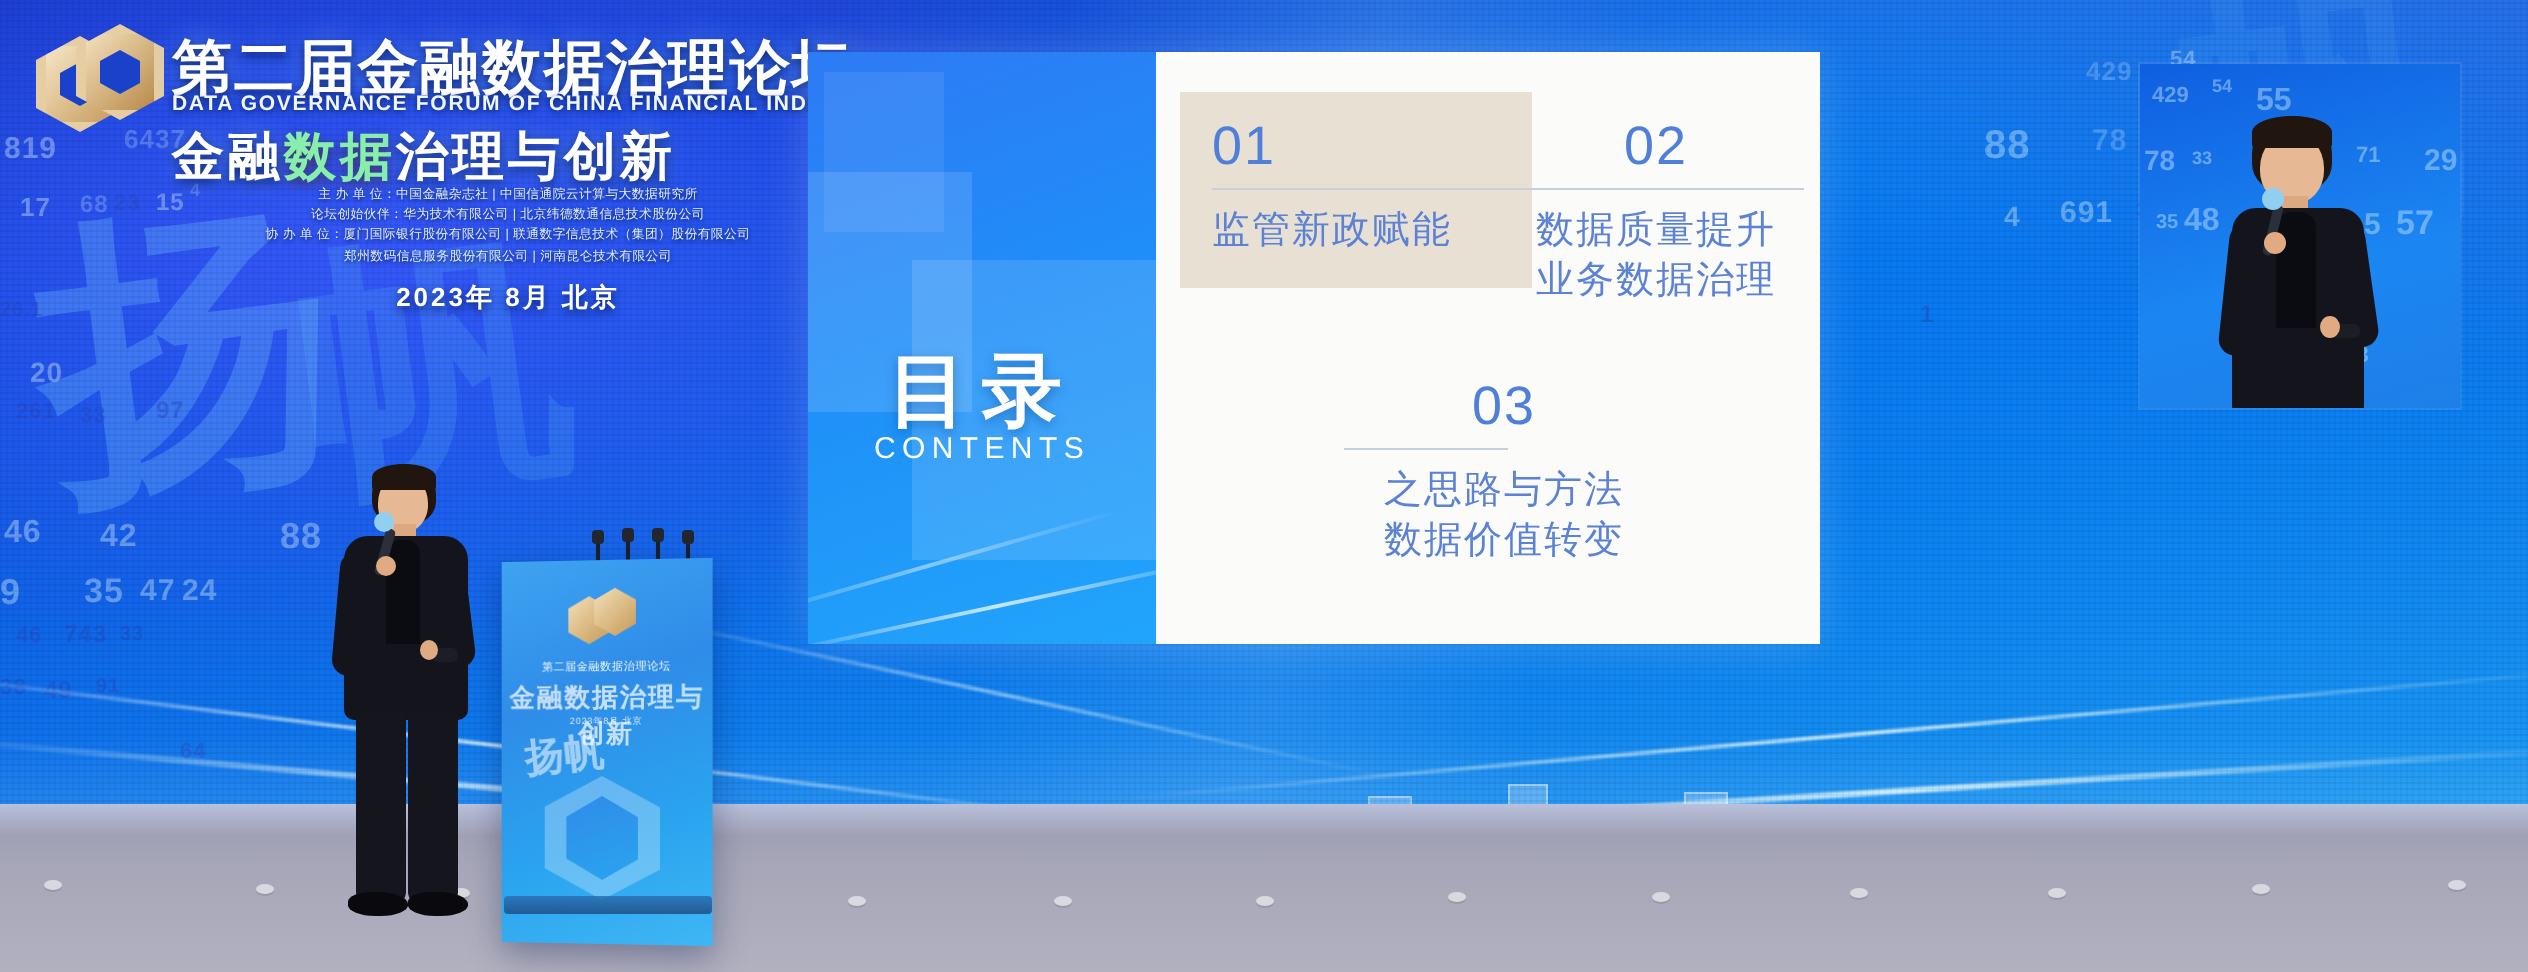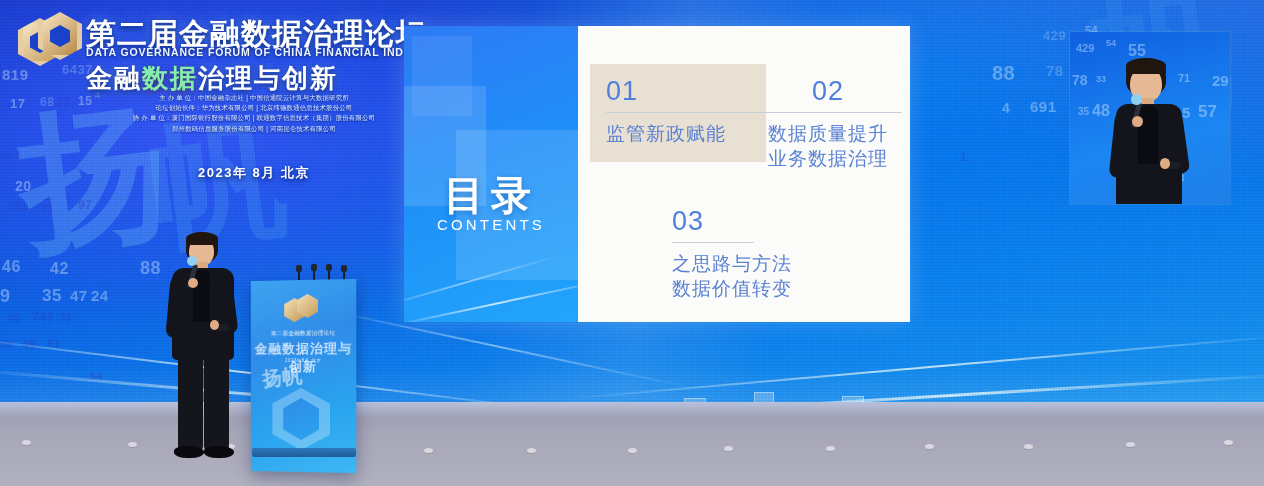--- a/index.html
+++ b/index.html
@@ -111,21 +111,20 @@
 
   .kv-orgs{position:absolute;left:96px;top:93px;width:316px;text-align:center;}
   .org-line{
     font-size:6.4px;line-height:10.2px;color:#dfeeff;white-space:nowrap;
     letter-spacing:.2px;text-shadow:0 1px 2px rgba(0,25,90,.9);
   }
   .kv-date{
     position:absolute;left:96px;top:140px;width:316px;text-align:center;
     font-size:13px;font-weight:700;color:#ffffff;letter-spacing:1.5px;
     text-shadow:0 2px 5px rgba(0,25,90,.85);
-    margin-top:24px;
   }
 
   
   .slide{
     position:absolute;left:404px;top:26px;width:506px;height:296px;
     overflow:hidden;
     box-shadow:0 0 22px rgba(255,255,255,.18);
   }
   .slide-left{
     position:absolute;left:0;top:0;width:174px;height:296px;
@@ -147,21 +146,21 @@
   }
   .slide-en{
     position:absolute;left:0;top:190px;width:174px;text-align:center;
     color:#fff;font-size:15px;font-weight:400;letter-spacing:3.2px;
   }
   .slide-right{
     position:absolute;left:174px;top:0;width:332px;height:296px;
     background:#fbfbf9;
   }
 
-  .toc-item{position:absolute;margin-top:18px;}
+  .toc-item{position:absolute;}
   .toc-num{
     font-size:27px;font-weight:400;color:#4f7fd8;letter-spacing:1px;line-height:1;
   }
   .toc-rule{height:1px;background:#c7cfdd;margin:7px 0 8px 0;}
   .toc-txt{
     font-size:19px;line-height:25px;color:#5b82d4;letter-spacing:1px;white-space:nowrap;
   }
   .toc-item.highlight{
     background:#e8e0d2;
   }
@@ -403,21 +402,21 @@
         <div class="toc-txt">监管新政赋能</div>
       </div>
 
       <div class="toc-item" style="left:172px;top:20px;width:148px;padding:14px 12px 16px 4px;text-align:center;">
         <div class="toc-num">02</div>
         <div class="toc-rule"></div>
         <div class="toc-txt">数据质量提升</div>
         <div class="toc-txt">业务数据治理</div>
       </div>
 
-      <div class="toc-item" style="left:90px;top:150px;width:160px;padding:14px 12px 16px 4px;">
+      <div class="toc-item" style="left:90px;top:150px;width:160px;padding:14px 12px 16px 4px;text-align:center;">
         <div class="toc-num">03</div>
         <div class="toc-rule" style="width:82px;"></div>
         <div class="toc-txt">之思路与方法</div>
         <div class="toc-txt">数据价值转变</div>
       </div>
 
     </div>
   </div>
 
   <div class="pip">

